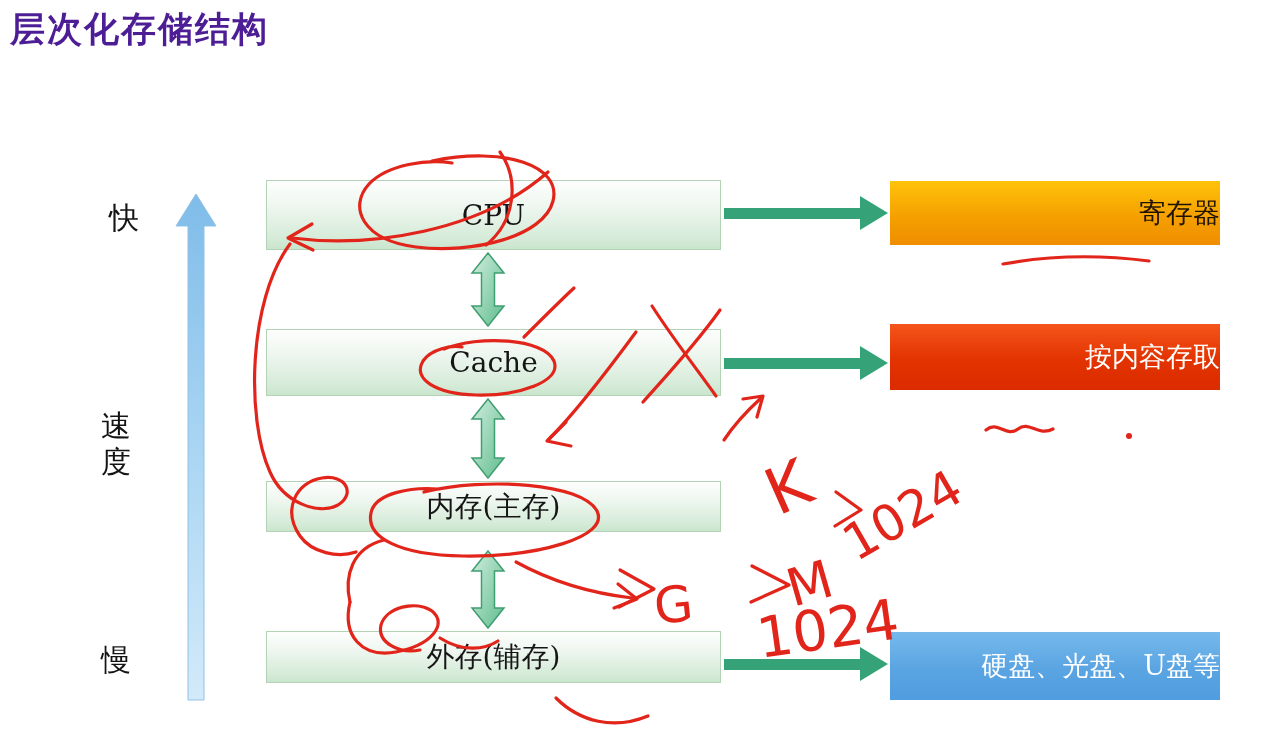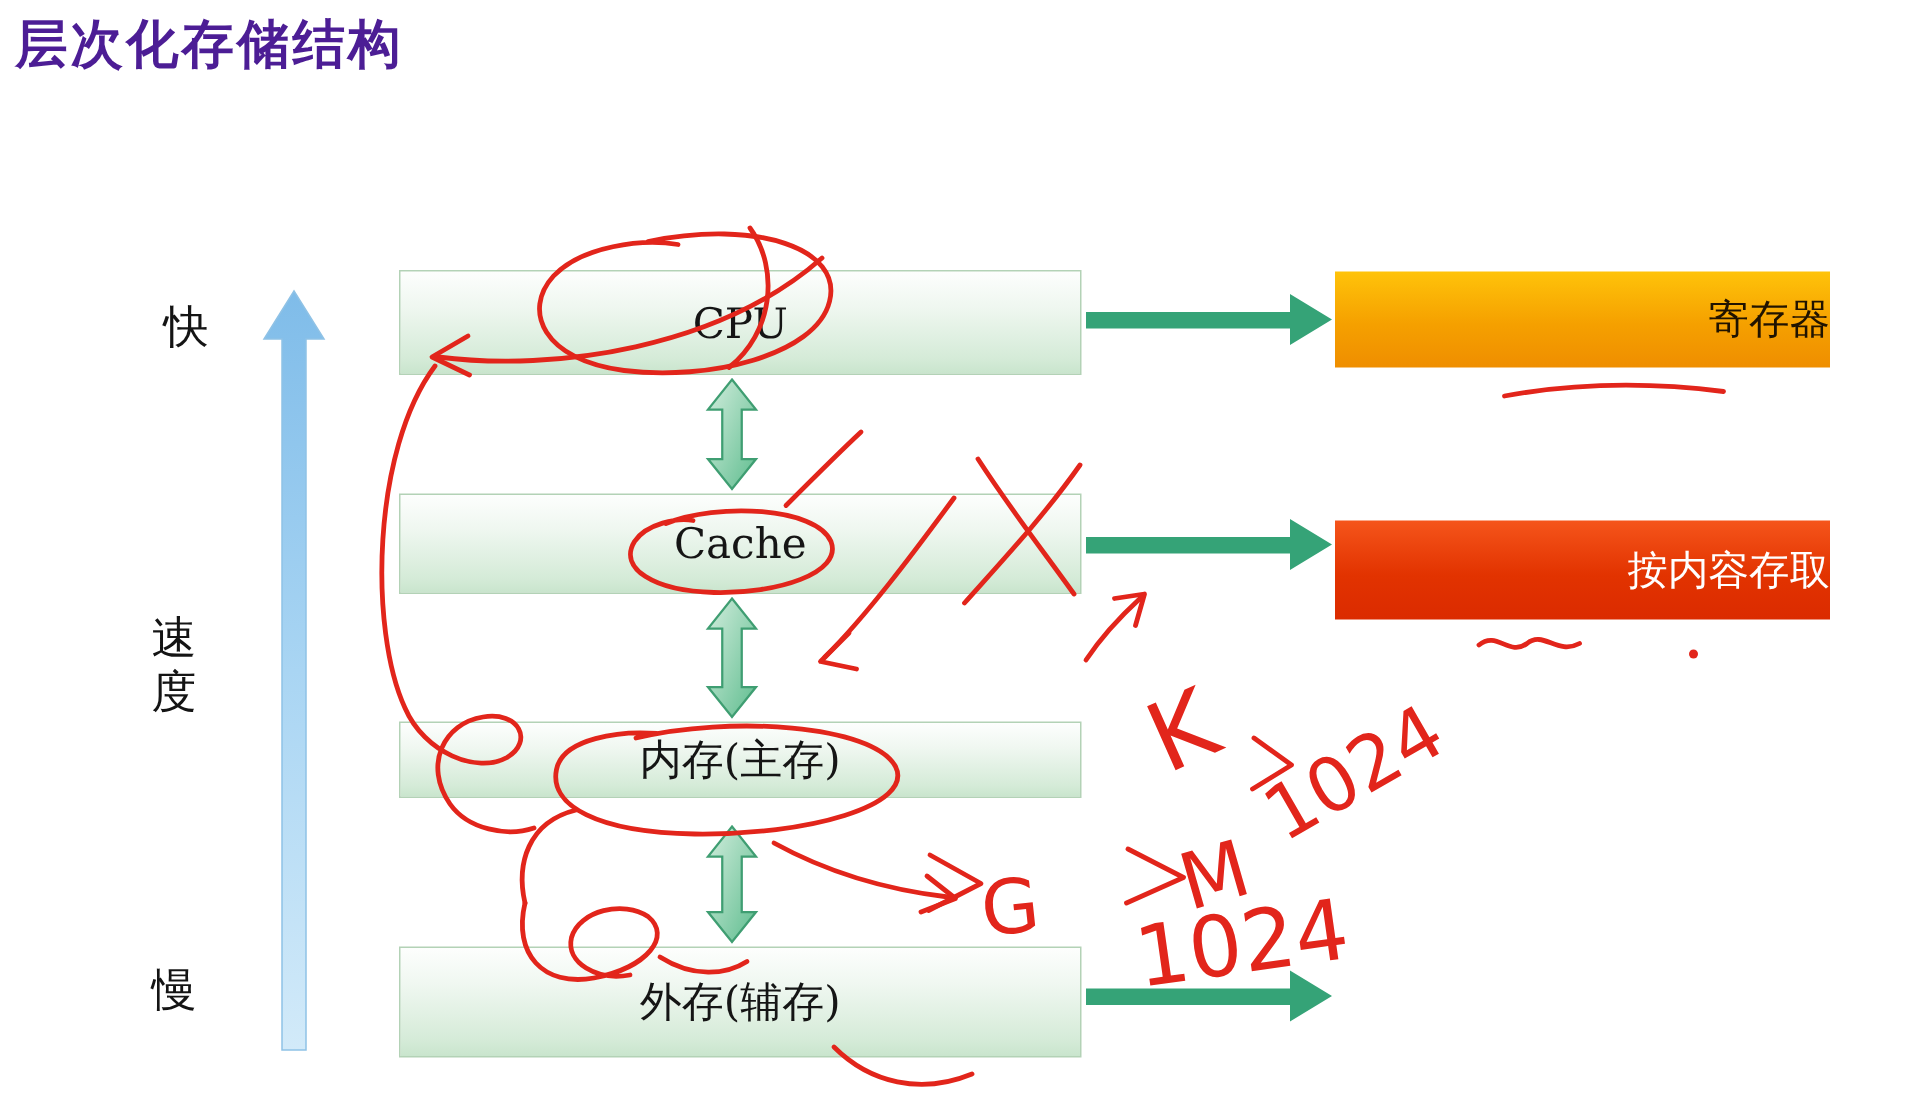--- a/index.html
+++ b/index.html
@@ -12,25 +12,25 @@
   #axis-fast{left:109px;top:198px;}
   #axis-speed{left:101px;top:408px;display:flex;flex-direction:column;line-height:36px;text-align:center;}
   #axis-slow{left:101px;top:640px;}
   .hbox{position:absolute;left:266px;width:455px;display:flex;align-items:center;justify-content:center;
         background:linear-gradient(180deg,#FDFEFD 0%,#EFF7F0 35%,#D5EBD8 85%,#C9E5CD 100%);
         border:1px solid #B3D2B6;box-sizing:border-box;
         font-family:"DejaVu Serif","Liberation Serif",serif;font-size:28px;color:#151515;z-index:2;}
   #box-cpu{top:180px;height:70px;}
   #box-cache{top:329px;height:67px;}
   #box-ram{top:481px;height:51px;}
-  #box-ext{top:631px;height:74px;}
+  #box-ext{top:631px;height:52px;}
   .rbox{position:absolute;left:890px;width:330px;display:flex;align-items:center;justify-content:flex-end;
         font-family:"DejaVu Serif","Liberation Serif",serif;font-size:27px;z-index:2;}
   #rbox-register{top:181px;height:64px;background:linear-gradient(180deg,#FFC30A 0%,#F5A000 55%,#EF8E00 100%);color:#201300;}
-  #rbox-content{top:347px;height:66px;background:linear-gradient(180deg,#F5551B 0%,#E23300 55%,#DB2B00 100%);color:#ffffff;}
+  #rbox-content{top:324px;height:66px;background:linear-gradient(180deg,#F5551B 0%,#E23300 55%,#DB2B00 100%);color:#ffffff;}
   #rbox-disk{top:632px;height:68px;background:linear-gradient(180deg,#76BAEC 0%,#5AA4E2 55%,#4F9DDF 100%);color:#ffffff;}
   svg.layer{position:absolute;left:0;top:0;z-index:1;pointer-events:none;}
   svg.pen{z-index:5;}
   .pen-text{fill:#E2251B;font-family:"DejaVu Sans",sans-serif;}
 </style>
 </head>
 <body>
 
 <div class="canvas">
 
@@ -93,20 +93,23 @@
   <div class="hbox" id="box-ext">
     <span>外存(辅存)</span>
   </div>
 
   <div class="rbox" id="rbox-register">
     <span>寄存器</span>
   </div>
   <div class="rbox" id="rbox-content">
     <span>按内容存取</span>
   </div>
+  <div class="rbox" id="rbox-disk">
+    <span>硬盘、光盘、U盘等</span>
+  </div>
 
   <svg class="layer pen" width="1279" height="742" viewBox="0 0 1279 742">
     <g fill="none" stroke="#E2251B" stroke-width="3.2" stroke-linecap="round" stroke-linejoin="round">
 
       <path d="M 432,161 C 505,146 562,166 553,201 C 544,237 472,254 416,247 C 362,240 348,207 369,184 C 388,164 428,159 452,163"></path>
       <path d="M 500,152 C 520,180 515,222 486,245"></path>
 
       <path d="M 548,172 C 480,232 370,248 292,238"></path>
       <path d="M 312,224 L 288,238 L 313,250"></path>
 

